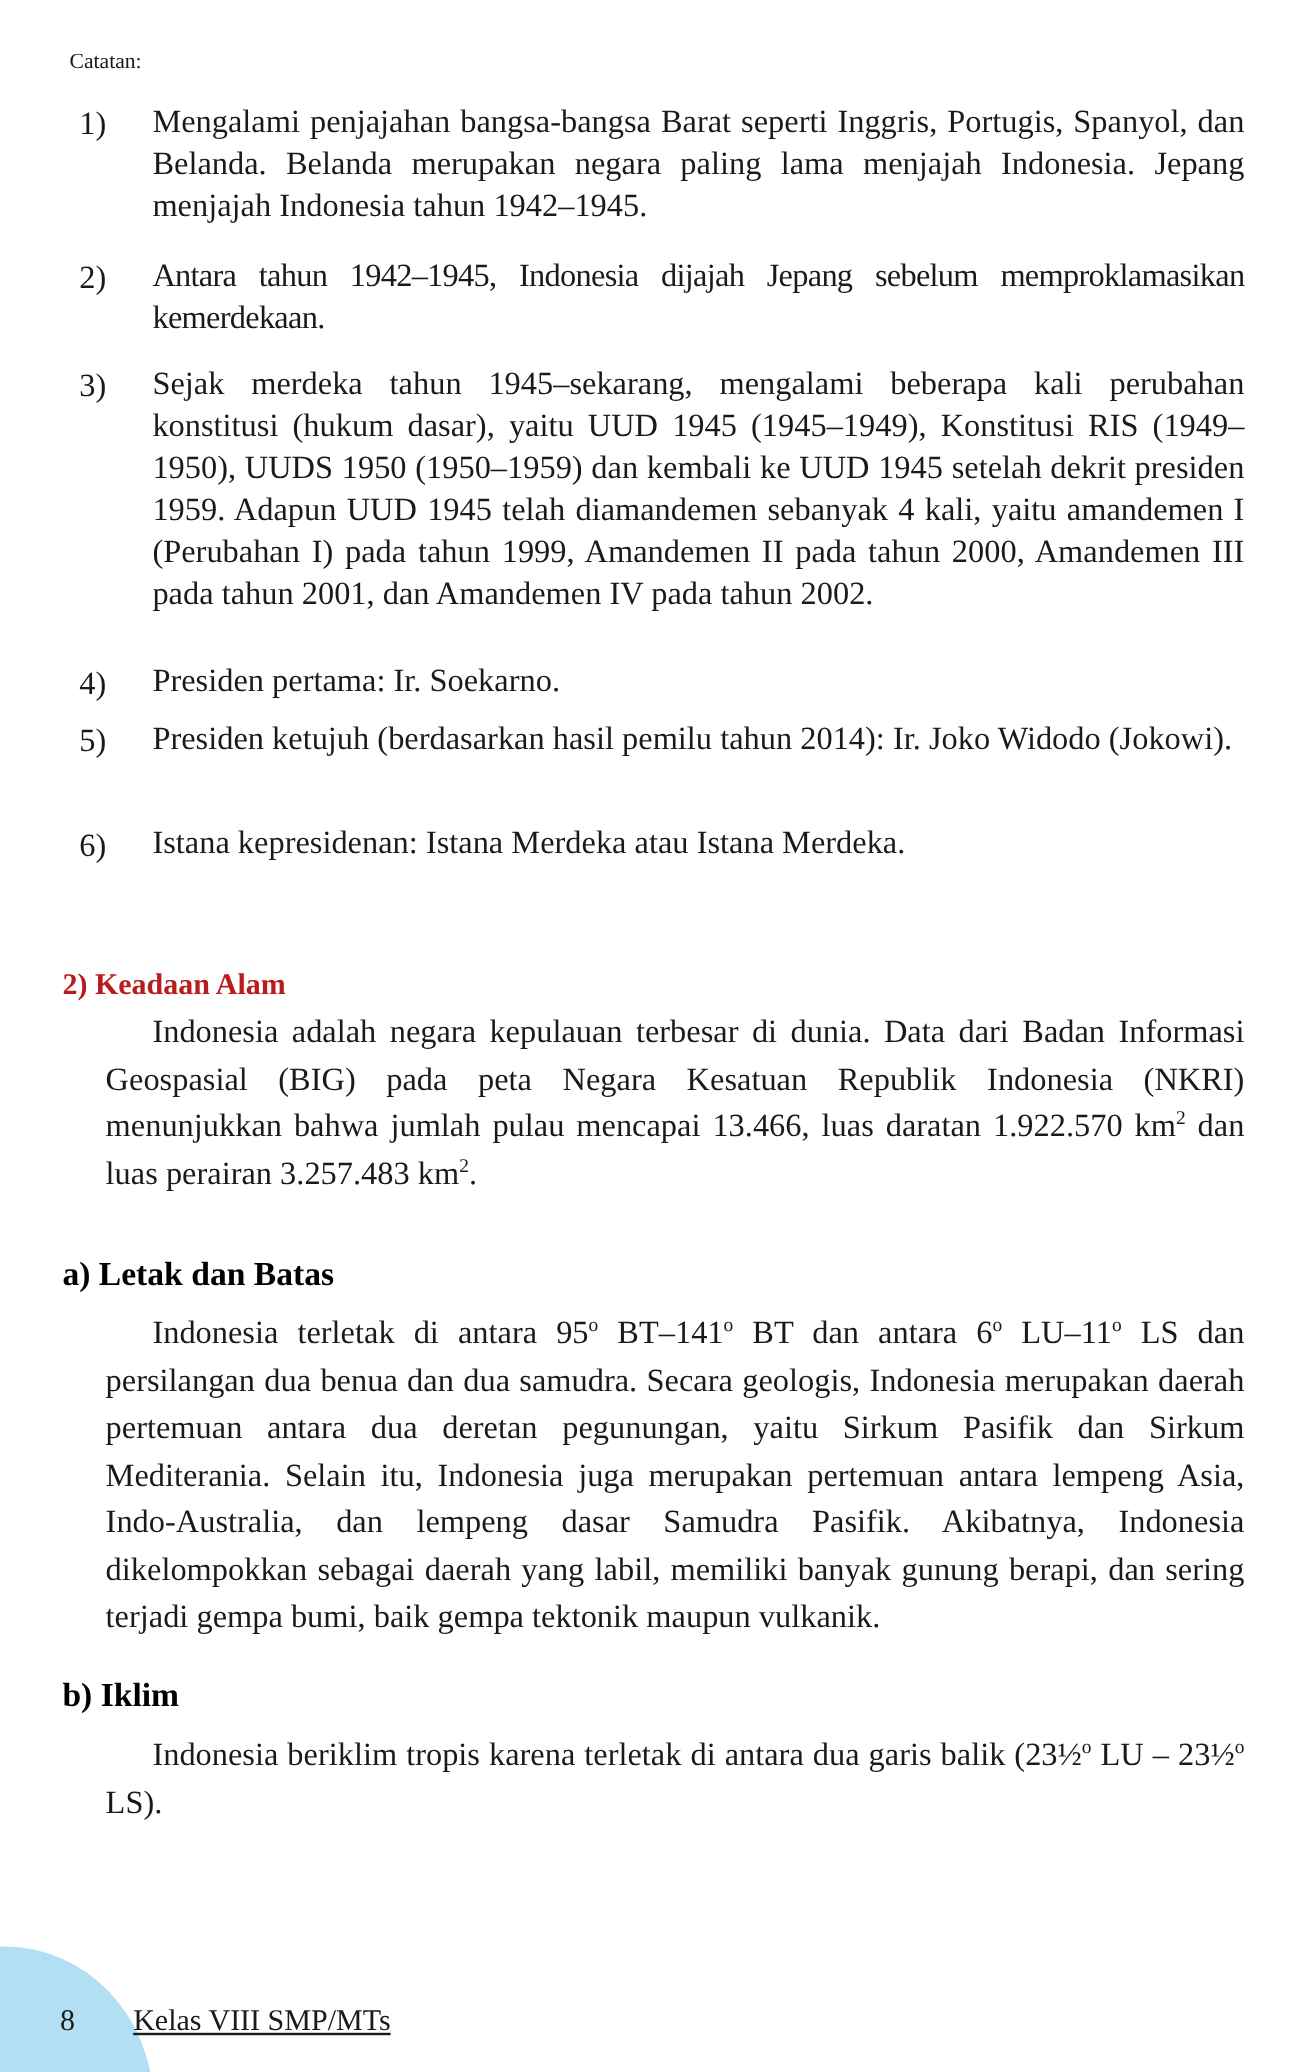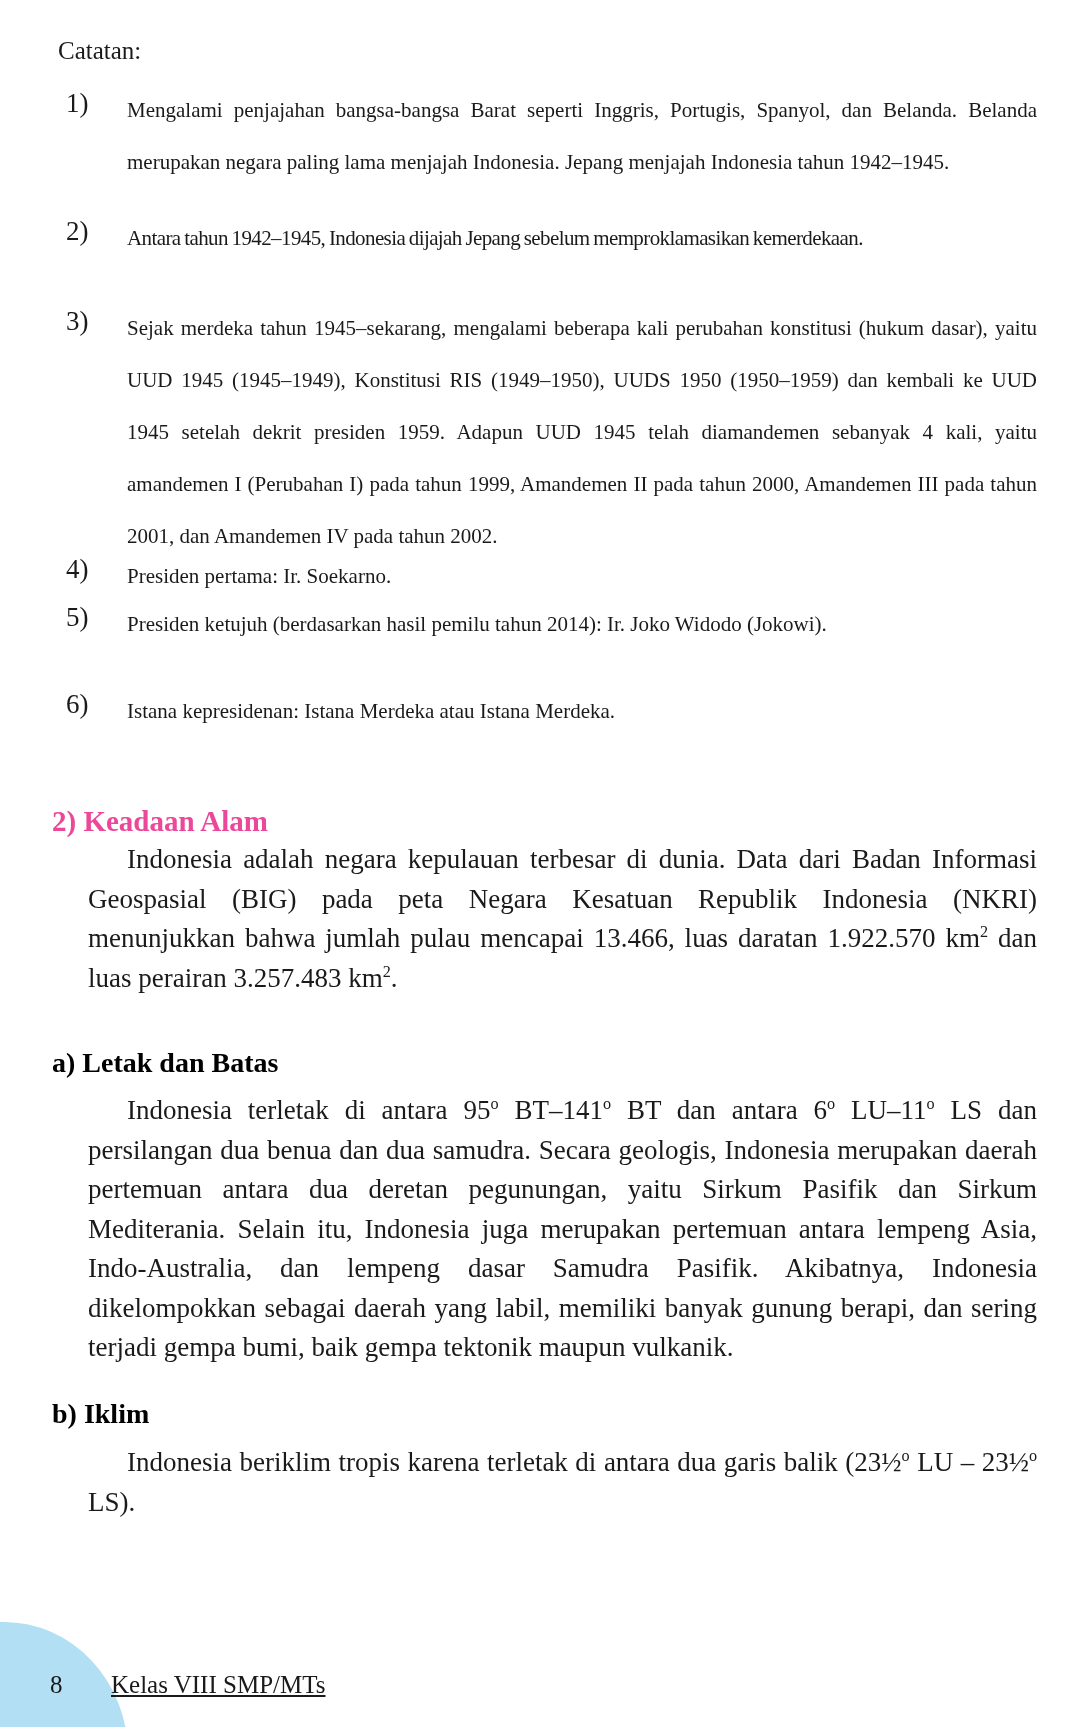--- a/index.html
+++ b/index.html
@@ -8,40 +8,40 @@
       height: 1727px;
       background: #ffffff;
       position: relative;
       overflow: hidden;
       font-family: "Liberation Serif", "DejaVu Serif", serif;
       color: #1a1a1a;
     }
     .page { position: absolute; left: 0; top: 0; width: 1080px; height: 1727px; }
     .catatan-title {
       position: absolute; left: 58px; top: 33px;
-      font-size: 25px; line-height: 36px;
+      font-size: 18px; line-height: 36px;
     }
     .notes { position: absolute; left: 0; top: 0; width: 1080px; }
     .note {
       position: absolute; left: 0; width: 1080px;
     }
     .note .num {
       position: absolute; left: 66px; top: 0;
       font-size: 27px; line-height: 39.5px;
     }
     .note .txt {
       position: absolute; left: 127px; width: 910px; top: 0;
-      font-size: 21px; line-height: 52px;
+      font-size: 27px; line-height: 35px;
       text-align: justify; text-align-last: left;
     }
     .note.condensed .txt { letter-spacing: -0.6px; word-spacing: -1px; }
 
     .section-heading {
       position: absolute; left: 52px; top: 803px;
-      font-size: 29px; font-weight: bold; color: #ec4899; line-height: 36px;
+      font-size: 25px; font-weight: bold; color: #b91c1c; line-height: 36px;
     }
     .para {
       position: absolute; left: 88px; width: 949px;
       font-size: 27px; line-height: 39.5px;
       text-align: justify; text-align-last: left;
       text-indent: 39px;
     }
     .sub-heading {
       position: absolute; left: 52px;
       font-size: 28px; font-weight: bold; line-height: 36px; color: #000000;

